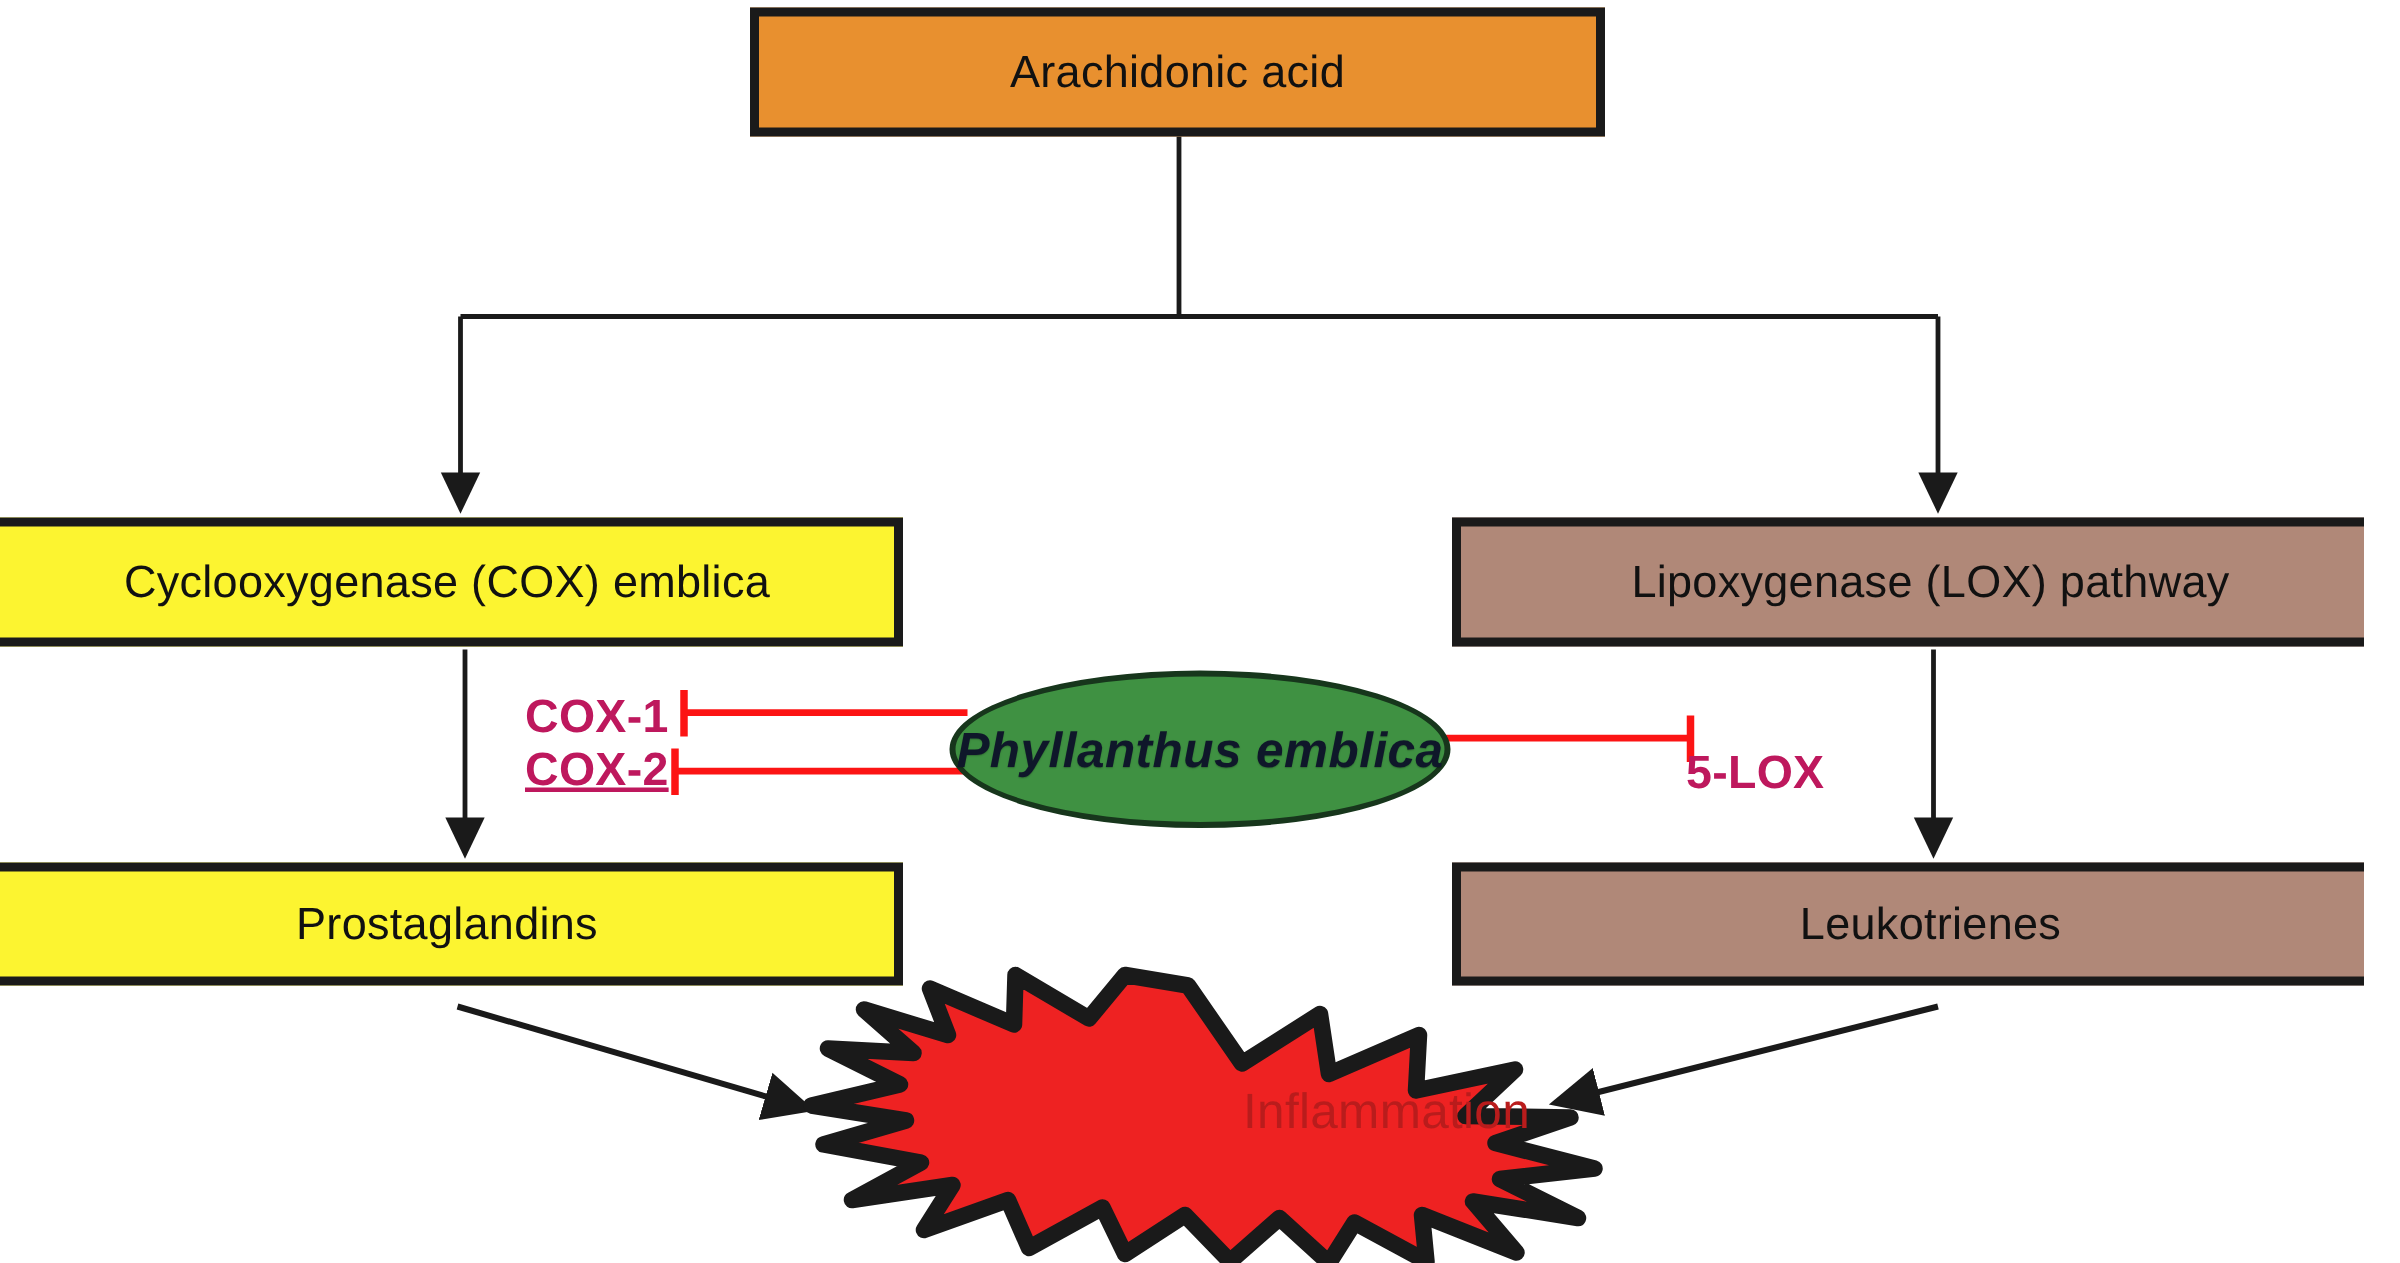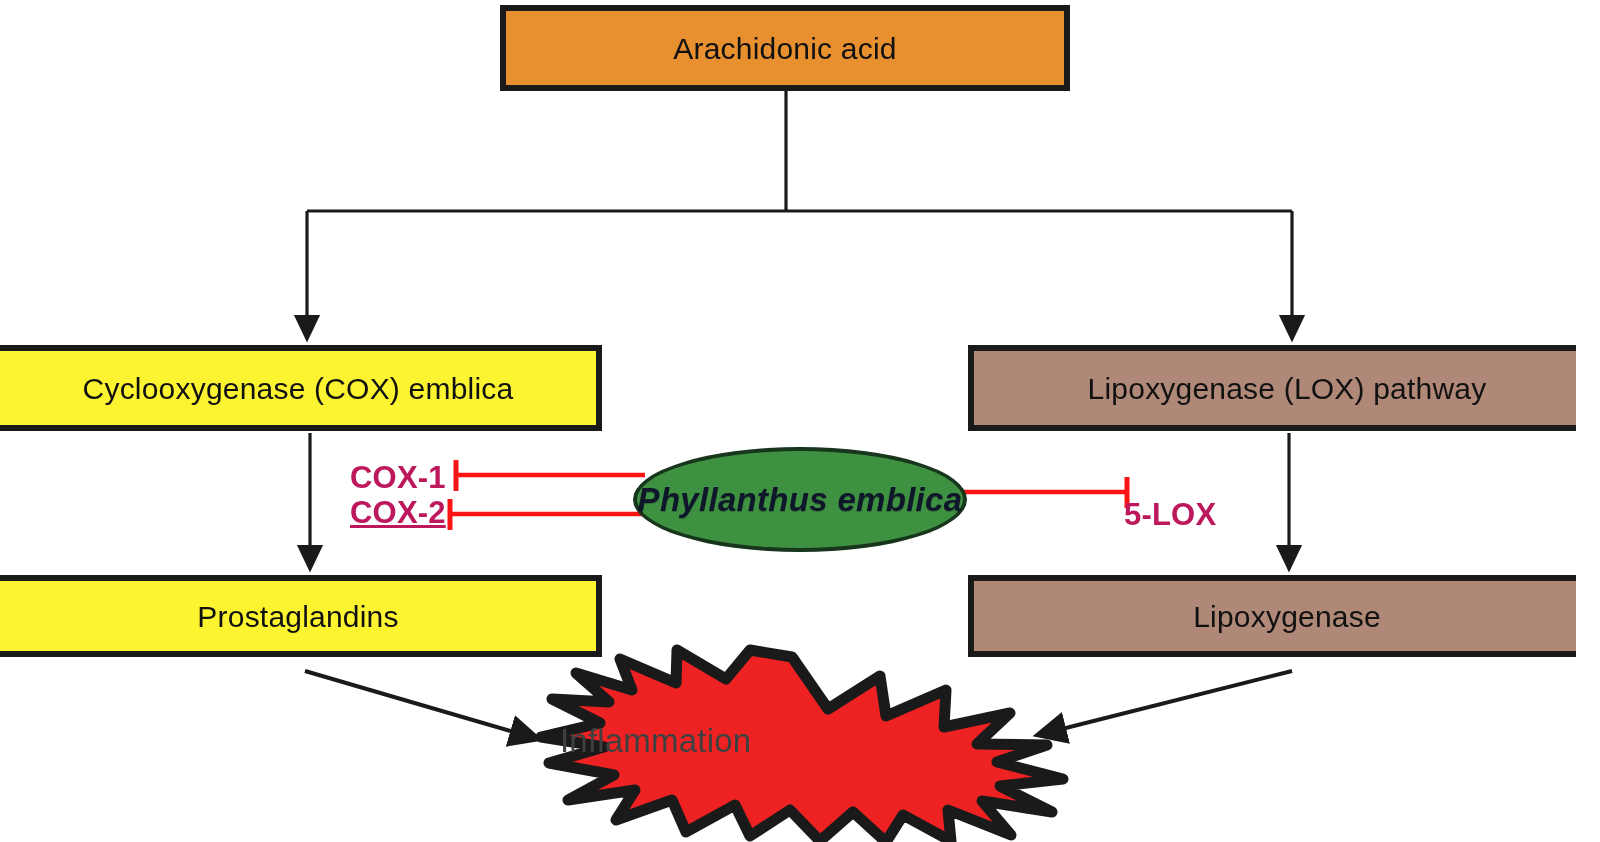--- a/index.html
+++ b/index.html
@@ -87,22 +87,22 @@
     position: absolute;
     left: 0; top: 0;
     width: 1600px; height: 842px;
     pointer-events: none;
   }
   .burst-label {
     position: absolute;
     left: 560px;
     top: 722px;
     width: 460px;
-    text-align: left;
-    color: #404040;
+    text-align: right;
+    color: #b91c1c;
     font-size: 33px;
     font-weight: 400;
     letter-spacing: 0.2px;
   }
 </style>
 </head>
 <body>
 
 <div id="canvas">
 
@@ -149,21 +149,21 @@
 
   <div class="node-box" id="box-lox-pathway" style="background:#b08878;">
     <span>Lipoxygenase (LOX) pathway</span>
   </div>
 
   <div class="node-box" id="box-prostaglandins" style="background:#fcf430;">
     <span>Prostaglandins</span>
   </div>
 
   <div class="node-box" id="box-leukotrienes" style="background:#b08878;">
-    <span>Lipoxygenase</span>
+    <span>Leukotrienes</span>
   </div>
 
   <div id="ellipse-plant">
     <span class="ell-label">Phyllanthus emblica</span>
   </div>
 
   <div class="enz-label" id="label-cox1">
     <span>COX-1</span>
   </div>
   <div class="enz-label" id="label-cox2">

